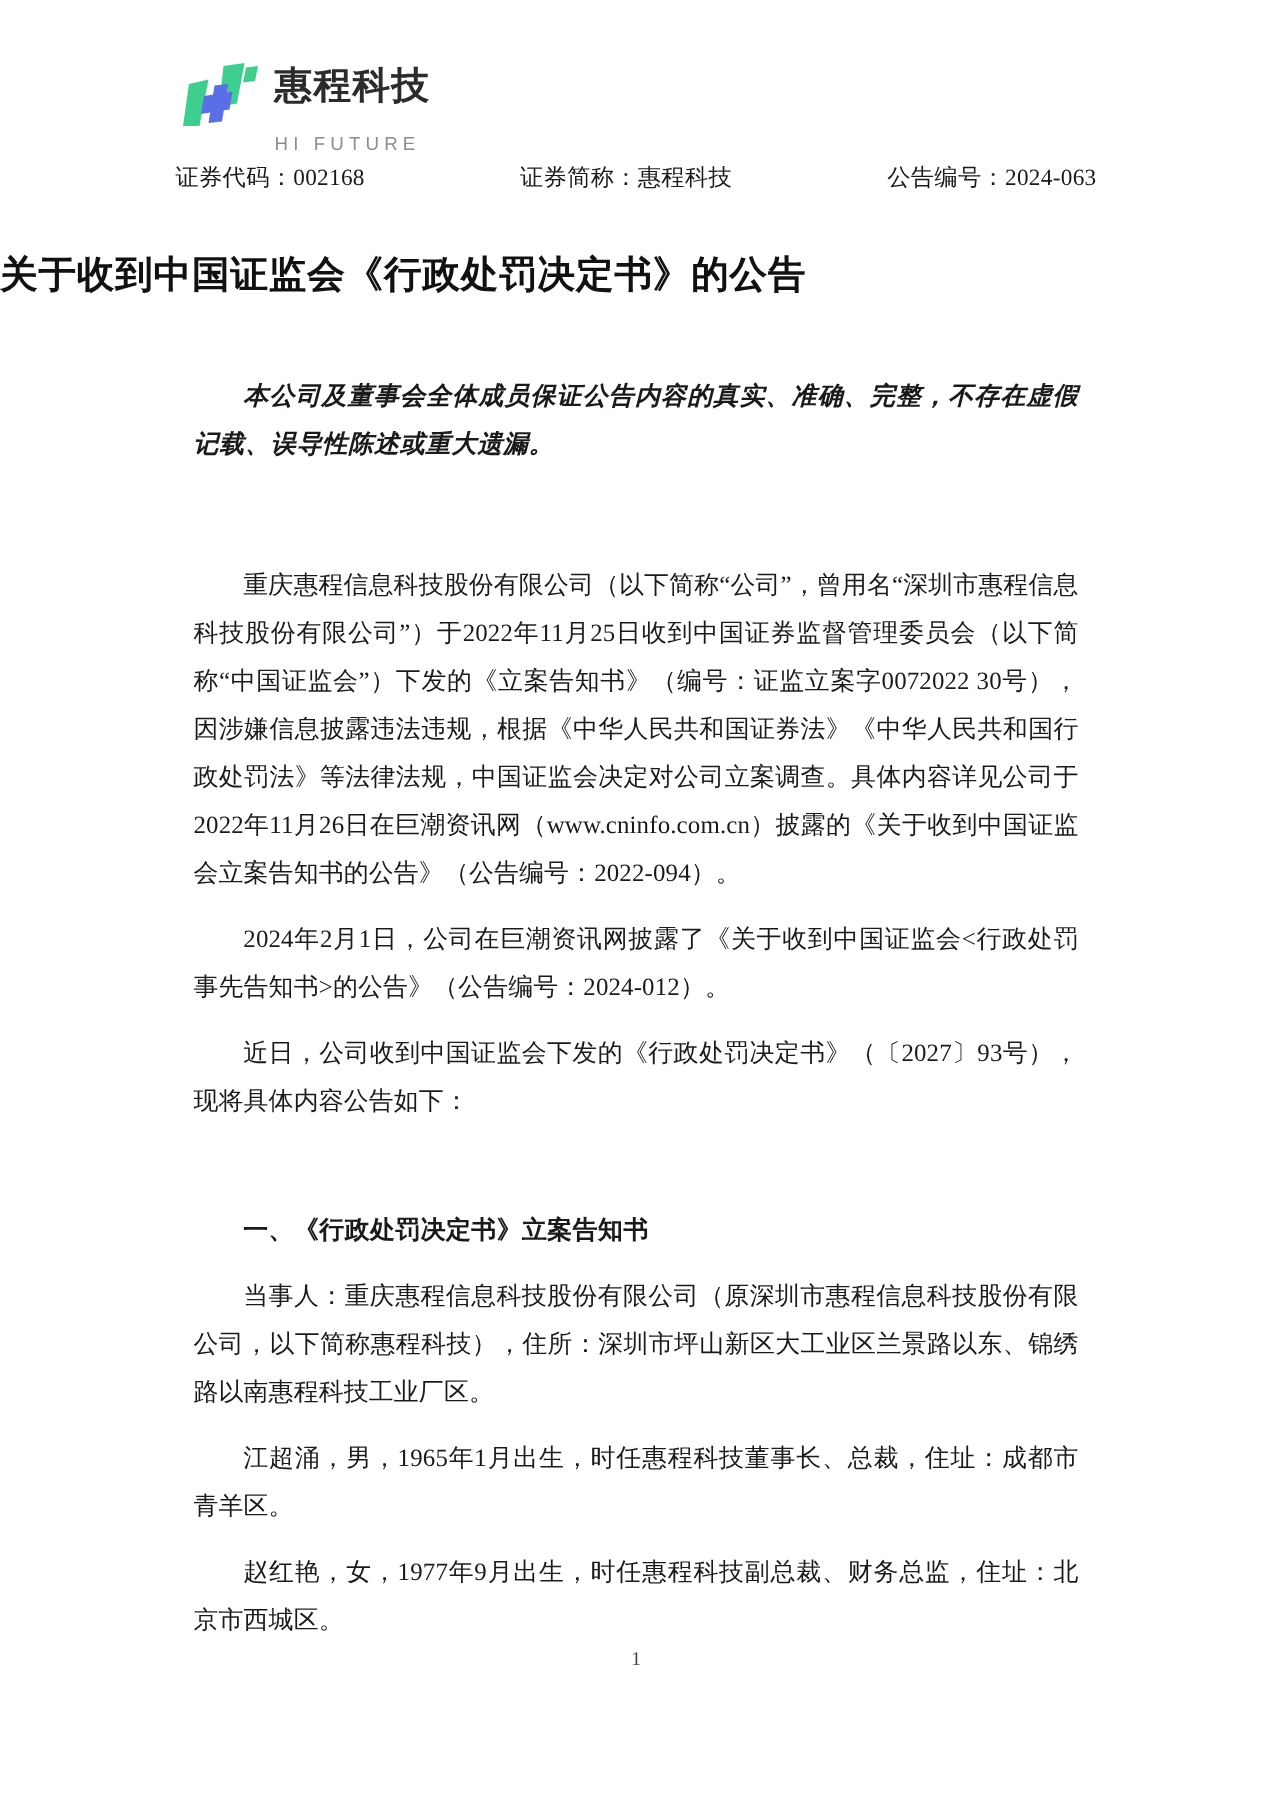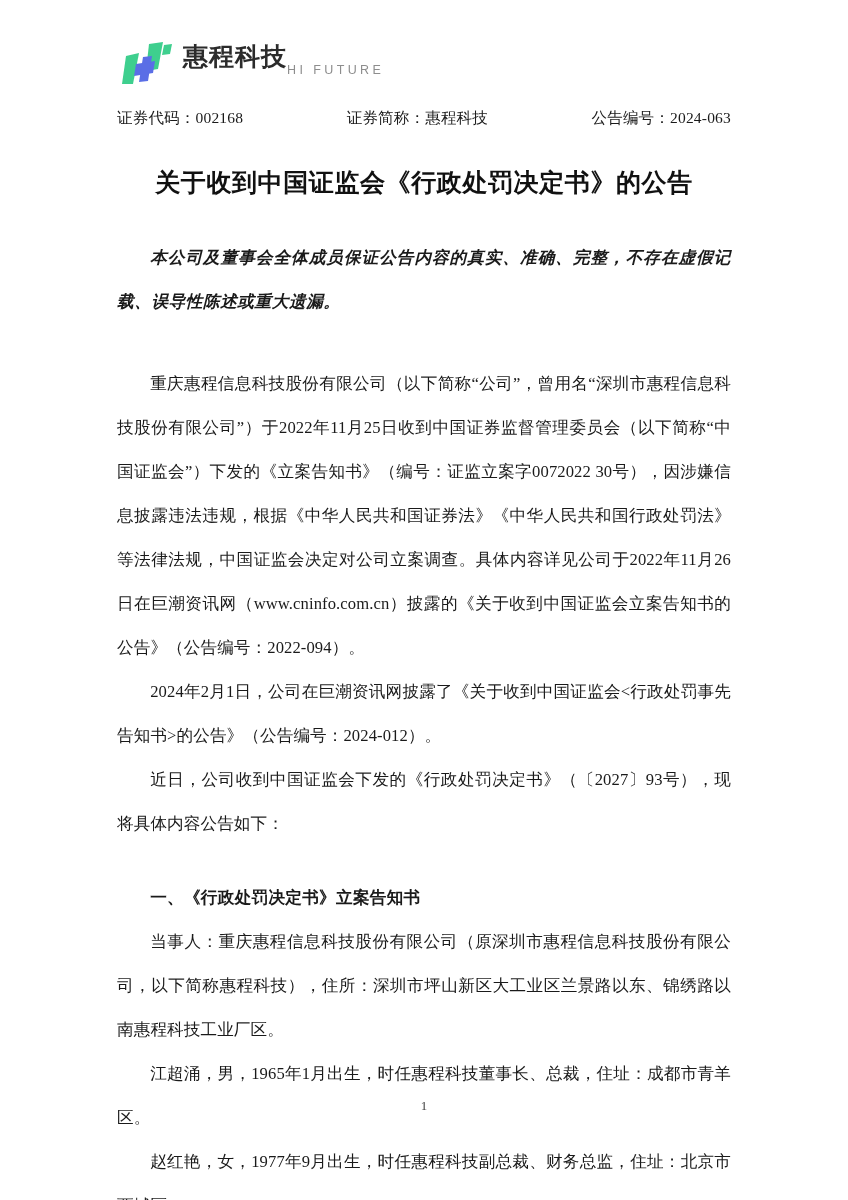--- a/index.html
+++ b/index.html
@@ -34,21 +34,21 @@
   }
   .logo-mark {
     width: 52px;
     height: 44px;
     position: relative;
     flex: 0 0 auto;
     margin-right: 9px;
   }
   .logo-text {
     display: flex;
-    flex-direction: row;
+    flex-direction: column;
     justify-content: center;
     padding-top: 2px;
   }
   .logo-cn {
     font-family: "DejaVu Sans", "Liberation Sans", sans-serif;
     font-size: 25px;
     font-weight: 700;
     letter-spacing: 1px;
     line-height: 1.05;
     color: #2b2b2b;
@@ -75,40 +75,39 @@
     white-space: nowrap;
   }
   .code-row span { display: inline-block; }
 
   
   .doc-title {
     position: absolute;
     left: 0;
     right: 0;
     top: 166px;
-    text-align: center;
     font-family: "DejaVu Sans", "Liberation Sans", sans-serif;
     font-size: 25px;
     font-weight: 700;
     letter-spacing: 0.6px;
     color: #111;
   }
 
   
   .content {
     position: absolute;
     left: 117px;
     top: 236px;
     width: 614px;
   }
 
   p {
-    margin: 0;
+    margin: 12px;
     font-size: 16.6px;
-    line-height: 44px;
+    line-height: 32px;
     text-align: justify;
     text-justify: inter-ideograph;
     text-indent: 2em;
     letter-spacing: 0.1px;
   }
 
   p.statement {
     font-weight: 700;
     font-style: italic;
     font-family: "Liberation Serif", "DejaVu Serif", serif;

